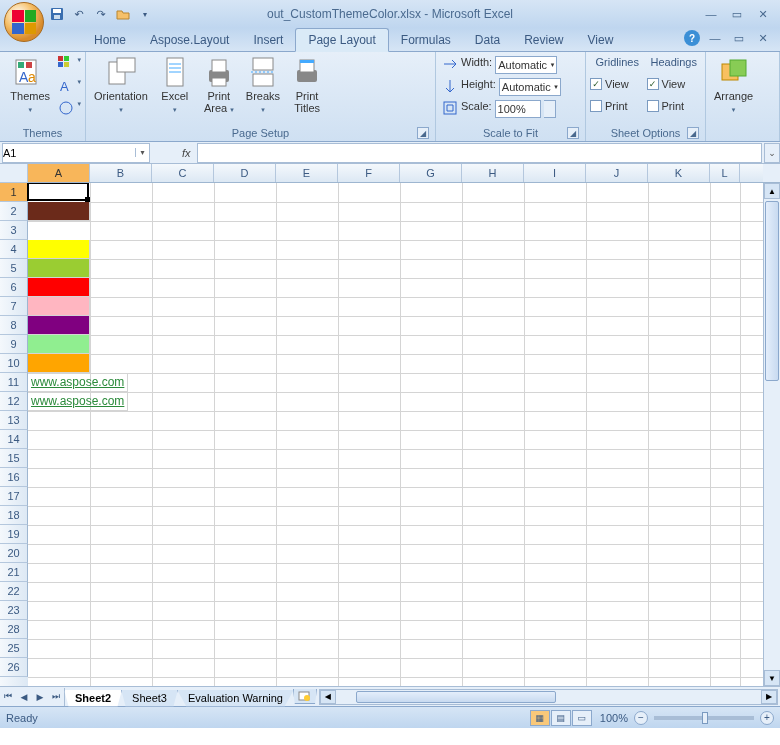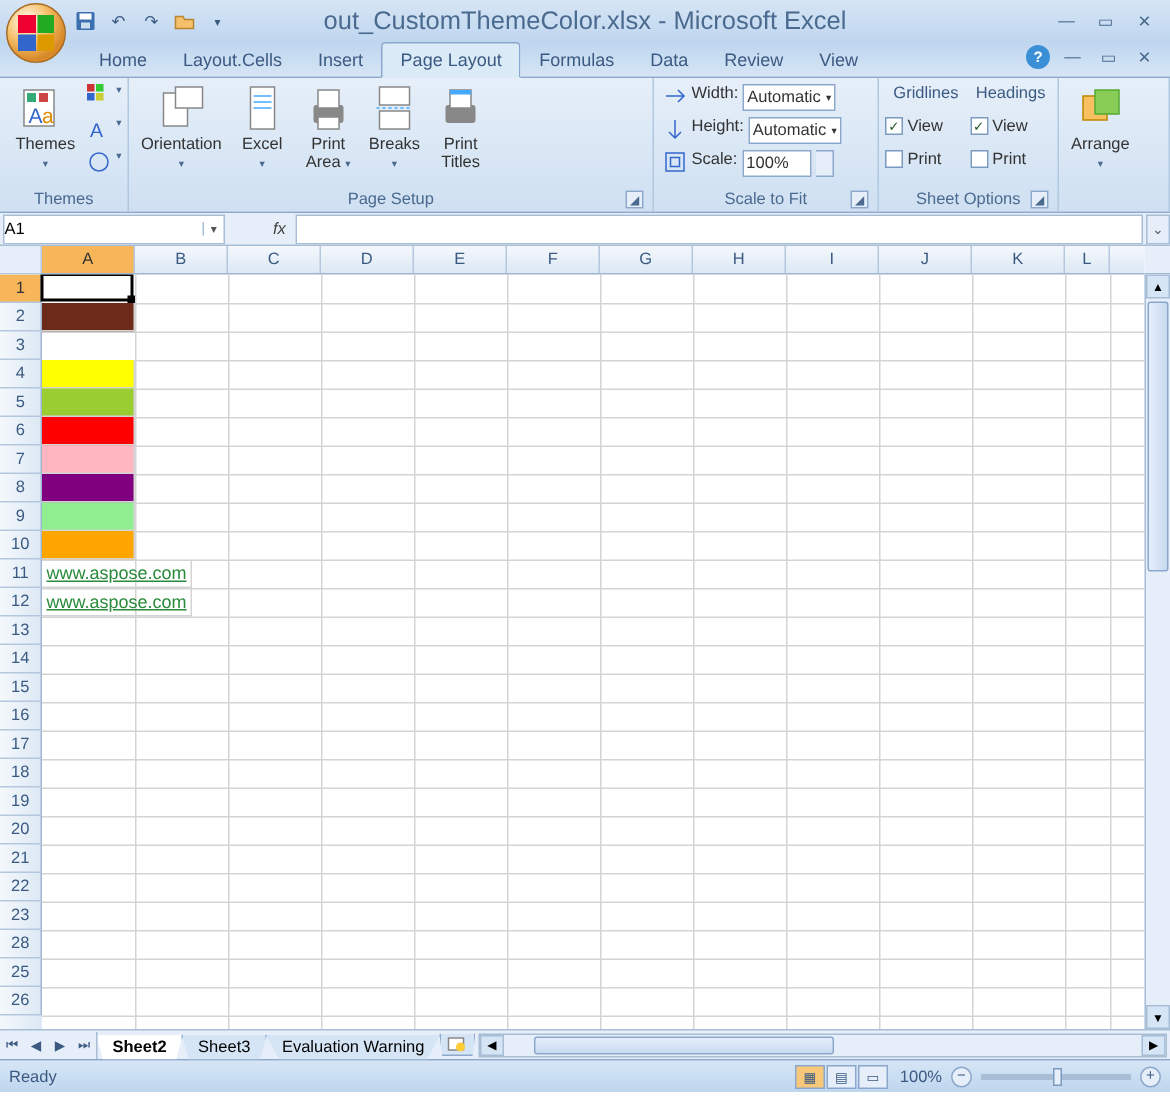--- a/index.html
+++ b/index.html
@@ -2,34 +2,34 @@
 <html><head>
 <meta charset="utf-8">
 <style>
 * { margin: 0; padding: 0; box-sizing: border-box; font-family: "Segoe UI", Tahoma, sans-serif; }
 body { width: 780px; height: 745px; background: #fff; overflow: hidden; font-size: 11px; }
 
 
 .titlebar { height: 28px; background: linear-gradient(#d6e5f5, #bfd6ef); display: flex; align-items: center; position: relative; }
 .qat { display: flex; align-items: center; gap: 4px; margin-left: 48px; }
 .qat-btn { width: 18px; height: 18px; display: flex; align-items: center; justify-content: center; color: #3b5a82; cursor: pointer; }
-.title-text { position: absolute; left: 50%; transform: translateX(-50%); color: #4a6a8f; font-size: 17px; }
+.title-text { position: absolute; left: 50%; transform: translateX(-50%); color: #4a6a8f; font-size: 12px; }
 .win-controls { margin-left: auto; display: flex; gap: 8px; padding-right: 8px; }
 .win-btn { width: 18px; height: 14px; color: #4a6a8f; font-size: 11px; display: flex; align-items: center; justify-content: center; cursor: pointer; }
 
 
 .office-btn { position: absolute; top: 2px; left: 4px; width: 40px; height: 40px; border-radius: 50%; background: radial-gradient(circle at 35% 30%, #fff, #f5c069 40%, #d88a2a 70%); border: 1px solid #a86a1f; z-index: 10; display: flex; align-items: center; justify-content: center; }
 .office-logo { width: 24px; height: 24px; display: grid; grid-template-columns: 1fr 1fr; grid-template-rows: 1fr 1fr; gap: 1px; }
 .office-logo div:nth-child(1) { background: #e03; }
 .office-logo div:nth-child(2) { background: #2a2; }
 .office-logo div:nth-child(3) { background: #36c; }
 .office-logo div:nth-child(4) { background: #d90; }
 
 
-.tabstrip { height: 24px; background: linear-gradient(#bfd6ef, #d6e5f5); display: flex; align-items: flex-end; padding-left: 54px; border-bottom: 1px solid #8ba8cc; position: relative; }
+.tabstrip { height: 24px; background: linear-gradient(#bfd6ef, #d6e5f5); display: flex; align-items: flex-end; padding-left: 82px; border-bottom: 1px solid #8ba8cc; position: relative; }
 .tab { padding: 4px 12px; color: #3b5a82; cursor: pointer; font-size: 12px; }
 .tab.active { background: #daeaf7; border: 1px solid #8ba8cc; border-bottom: 1px solid #daeaf7; border-radius: 3px 3px 0 0; margin-bottom: -1px; }
 .tabstrip-right { position: absolute; right: 8px; top: 2px; display: flex; gap: 6px; align-items: center; }
 .help-icon { width: 16px; height: 16px; border-radius: 50%; background: #3b8fd6; color: #fff; font-size: 10px; display: flex; align-items: center; justify-content: center; font-weight: bold; }
 
 
 .ribbon { height: 90px; background: linear-gradient(#e6eff9, #cfe0f2); display: flex; border-bottom: 1px solid #8ba8cc; }
 .ribbon-group { border-right: 1px solid #b0c8e0; display: flex; flex-direction: column; padding: 2px 4px 0; }
 .ribbon-group-body { flex: 1; display: flex; align-items: flex-start; gap: 2px; }
 .ribbon-group-label { text-align: center; color: #4a6a8f; font-size: 11px; padding: 2px 0; position: relative; }
@@ -136,21 +136,21 @@
   <div class="title-text">out_CustomThemeColor.xlsx - Microsoft Excel</div>
   <div class="win-controls">
     <div class="win-btn">—</div>
     <div class="win-btn">▭</div>
     <div class="win-btn">✕</div>
   </div>
 </div>
 
 <div class="tabstrip" id="tabstrip">
   <div class="tab">Home</div>
-    <div class="tab">Layout.Cells</div>
+    <div class="tab">Aspose.Layout</div>
     <div class="tab">Insert</div>
     <div class="tab active">Page Layout</div>
     <div class="tab">Formulas</div>
     <div class="tab">Data</div>
     <div class="tab">Review</div>
     <div class="tab">View</div>
     <div class="tabstrip-right">
     <div class="help-icon">?</div>
     <div class="win-btn">—</div>
     <div class="win-btn">▭</div>

